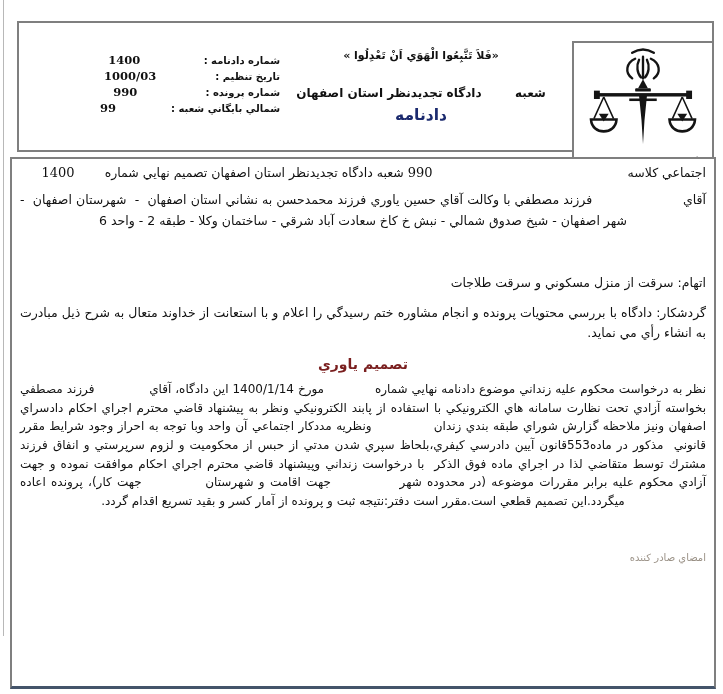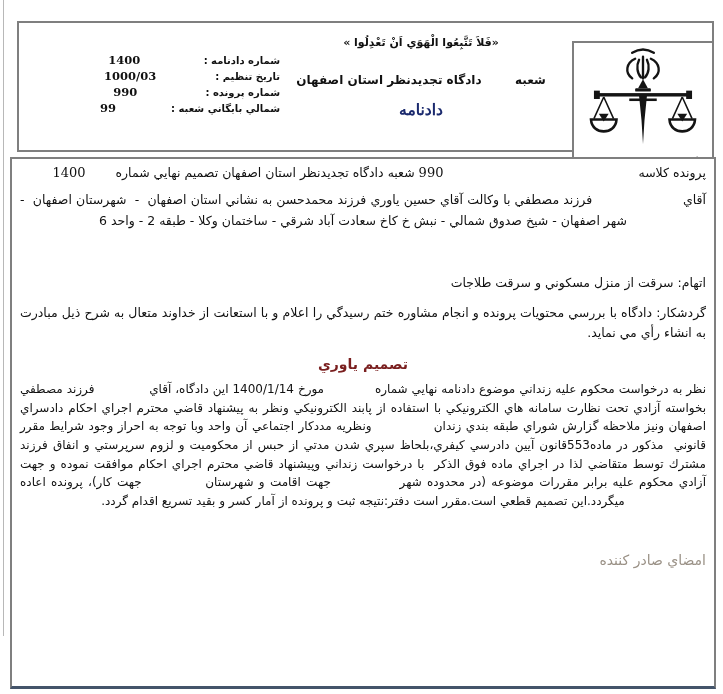--- a/index.html
+++ b/index.html
@@ -22,24 +22,24 @@
     position:absolute;left:17px;top:21px;width:697px;height:131px;
     border:2px solid var(--box-border);background:#fff;
   }
   .header-fields{position:absolute;top:30px;left:26px;width:235px;direction:rtl;}
   .field-row{display:flex;align-items:baseline;margin-bottom:2px;}
   .field-label{font-size:10px;font-weight:bold;white-space:nowrap;}
   .field-value{
     flex:1;text-align:center;direction:ltr;font-weight:bold;font-size:11.5px;
     font-family:"DejaVu Serif","Liberation Serif",serif;white-space:nowrap;
   }
-  .header-center{position:absolute;top:13px;left:252px;width:300px;text-align:center;direction:rtl;}
+  .header-center{position:absolute;top:26px;left:252px;width:300px;text-align:center;direction:rtl;}
   .verse{font-size:11px;font-weight:bold;white-space:pre-wrap;}
   .branch-line{margin-top:24px;font-size:12px;font-weight:bold;white-space:pre-wrap;}
-  .doc-title{margin-top:14px;font-size:15.5px;font-weight:bold;color:var(--doc-title);letter-spacing:2px;font-family:Liberation Serif, serif;}
+  .doc-title{margin-top:6px;font-size:15.5px;font-weight:bold;color:var(--doc-title);letter-spacing:2px;}
 
   .emblem-box{
     position:absolute;top:-2px;right:-2px;width:142px;height:131px;
     border:2px solid var(--box-border);background:#fff;text-align:center;margin-top:20px;
   }
   .emblem-box svg{display:block;margin:3px auto 0 auto;}
   .emblem-caption{
     position:absolute;bottom:2px;left:0;width:100%;
     font-size:10.5px;font-weight:bold;direction:rtl;white-space:nowrap;
   }
@@ -65,21 +65,21 @@
   .procedure-text{margin-top:13px;line-height:1.6;text-align:justify;}
   .decision-heading{
     margin-top:13px;text-align:center;font-weight:bold;font-size:14px;
     color:var(--decision-heading);
   }
   .decision-text{
     margin-top:8px;line-height:1.55;font-size:12px;text-align:justify;
     text-align-last:center;white-space:pre-wrap;
   }
   .advisors-label{margin-top:44px;font-weight:bold;font-size:13.5px;}
-  .signature-note{margin-top:42px;font-size:14px;color:var(--signature);padding-left:2px;}
+  .signature-note{margin-top:42px;font-size:10px;color:var(--signature);padding-left:2px;}
 </style>
 </head>
 <body>
 
 <div class="left-rule"></div>
 
 <div class="header-box">
 
   <div class="header-fields">
     <div class="field-row">
@@ -132,21 +132,21 @@
       <path d="M7,75 C8,91 32,91 33,75 Z" fill="none" stroke="#141414" stroke-width="2.6"></path>
       <path d="M87,75 C88,91 112,91 113,75 Z" fill="none" stroke="#141414" stroke-width="2.6"></path>
     </svg>
     <div class="emblem-caption">دادگستري كل استان اصفهان</div>
   </div>
 </div>
 
 <div class="main-box">
 
   <div class="case-row">
-    <span>پرونده كلاسه</span>
+    <span>اجتماعي كلاسه</span>
     <span class="gap-xl"></span>
     <span class="num">990</span>
     <span class="gap-xs"></span>
     <span>شعبه</span>
     <span class="gap-xs"></span>
     <span>دادگاه تجديدنظر استان اصفهان تصميم نهايي شماره</span>
     <span class="gap-md"></span>
     <span class="num">1400</span>
   </div>
 

